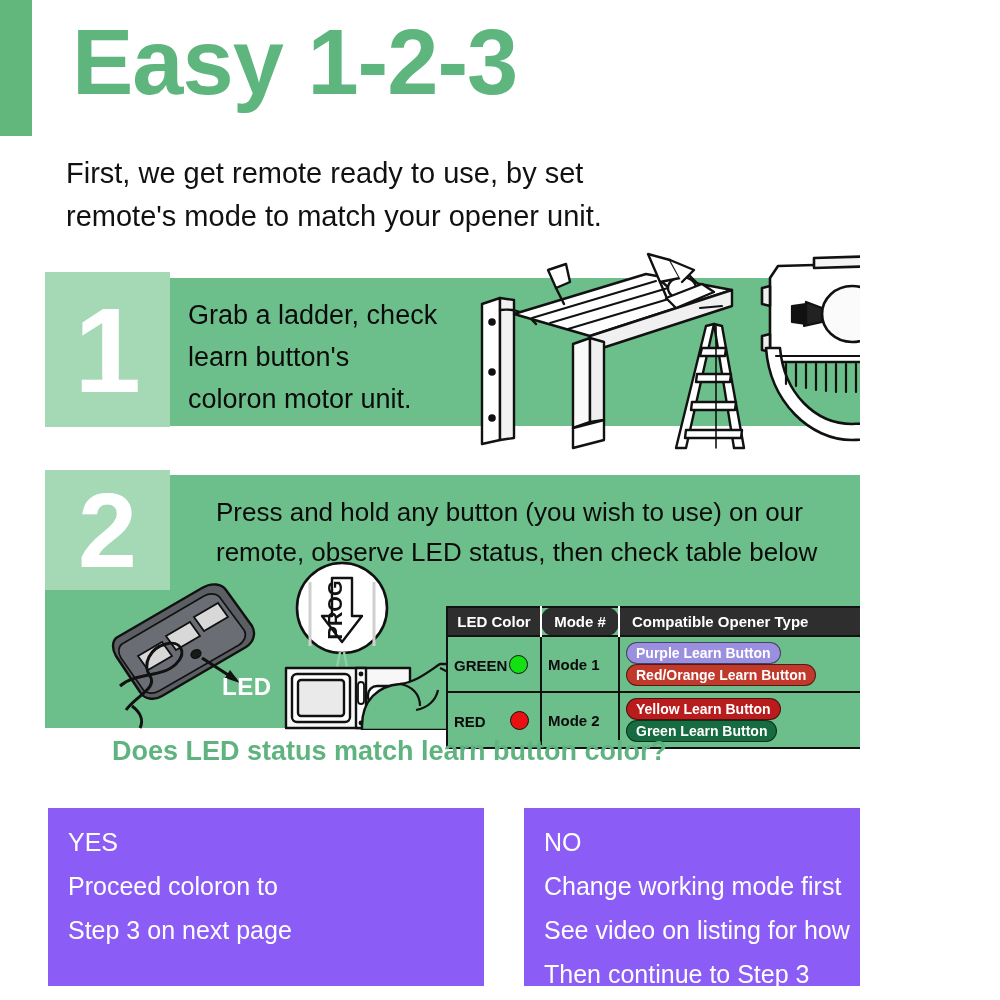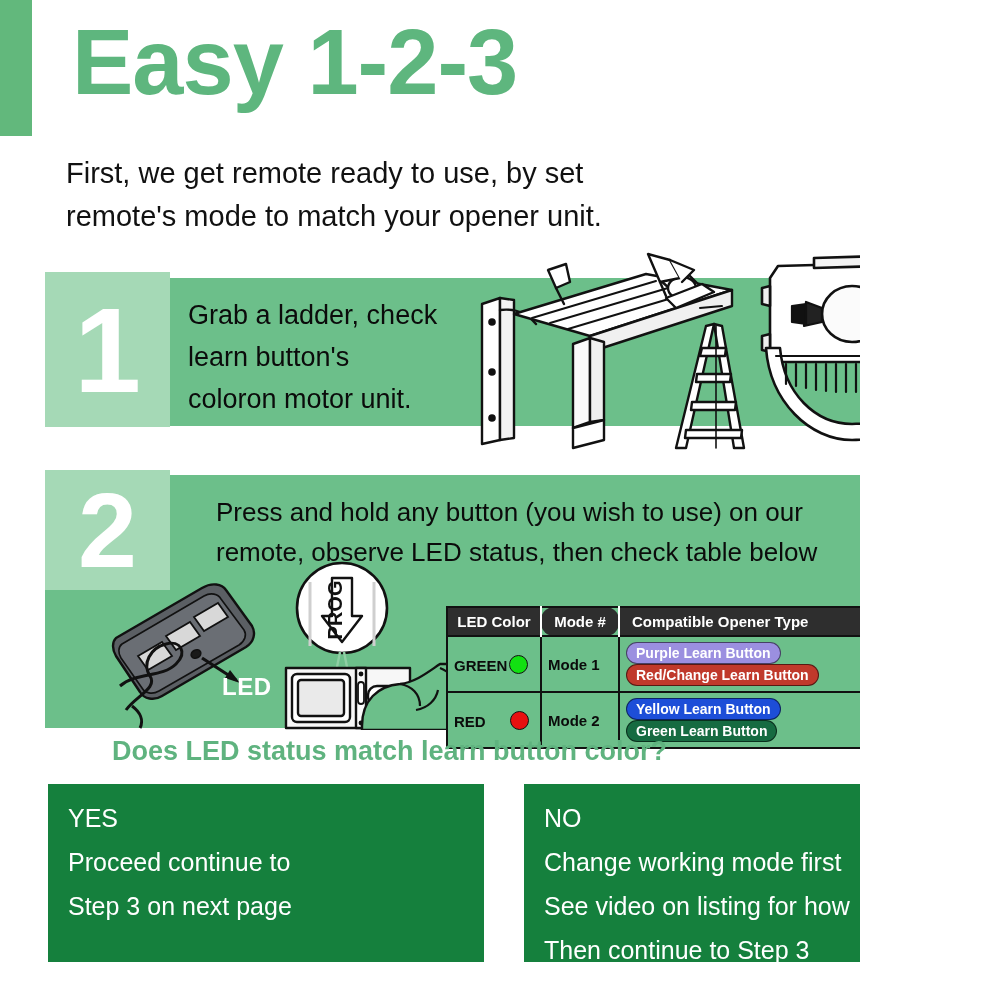--- a/index.html
+++ b/index.html
@@ -104,31 +104,31 @@
   .cell-mode{text-align:left;}
   .cell-types{padding:4px 6px;}
   .pill{
     display:inline-block;border-radius:11px;
     padding:2px 9px;margin-right:6px;
     font-size:14px;font-weight:bold;white-space:nowrap;
     border:1.5px solid rgba(0,0,0,.55);
   }
   .pill-purple{background:#9b8fe0;color:#fff;}
   .pill-redorange{background:#c0392b;color:#fff;}
-  .pill-yellow{background:#1d4ed8;color:#fff;}
+  .pill-yellow{background:#b91c1c;color:#fff;}
   .pill-green{background:#166b41;color:#ffffff;}
 
   
   .question{
     position:absolute;left:112px;top:736px;
     font-size:27px;font-weight:bold;color:#5fb37f;white-space:nowrap;
   }
 
   
-  .ansbox{position:absolute;background:#15803d;}
+  .ansbox{position:absolute;background:#8b5cf6;margin-top:24px;}
   .yesbox{left:48px;top:784px;width:436px;height:178px;}
   .nobox{left:524px;top:784px;width:434px;height:178px;}
   .ans-text{
     position:absolute;left:20px;top:12px;
     font-size:25px;line-height:44px;color:#ffffff;
   }
 </style>
 </head>
 <body>
 
@@ -299,41 +299,41 @@
         <th>Compatible Opener Type</th>
       </tr>
     </thead>
     <tbody>
       <tr>
         <td class="cell-led green">
           <span class="txt">GREEN</span><span class="dot dot-green"></span>
         </td>
         <td class="cell-mode">Mode 1</td>
         <td class="cell-types">
-          <span class="pill pill-purple">Purple Learn Button</span><span class="pill pill-redorange">Red/Change Learn Button</span>
+          <span class="pill pill-purple">Purple Learn Button</span><span class="pill pill-redorange">Red/Orange Learn Button</span>
         </td>
       </tr>
       <tr>
         <td class="cell-led red">
           <span class="txt">RED</span><span class="dot dot-red"></span>
         </td>
         <td class="cell-mode">Mode 2</td>
         <td class="cell-types">
           <span class="pill pill-yellow">Yellow Learn Button</span><span class="pill pill-green">Green Learn Button</span>
         </td>
       </tr>
     </tbody>
   </table>
 
   <div class="question">Does LED status match learn button color?</div>
 
   <div class="ansbox yesbox">
     <div class="ans-text">
       <div>YES</div>
-      <div>Proceed continue to</div>
+      <div>Proceed coloron to</div>
       <div>Step 3 on next page</div>
     </div>
   </div>
 
   <div class="ansbox nobox">
     <div class="ans-text">
       <div>NO</div>
       <div>Change working mode first</div>
       <div>See video on listing for how</div>
       <div>Then continue to Step 3</div>

